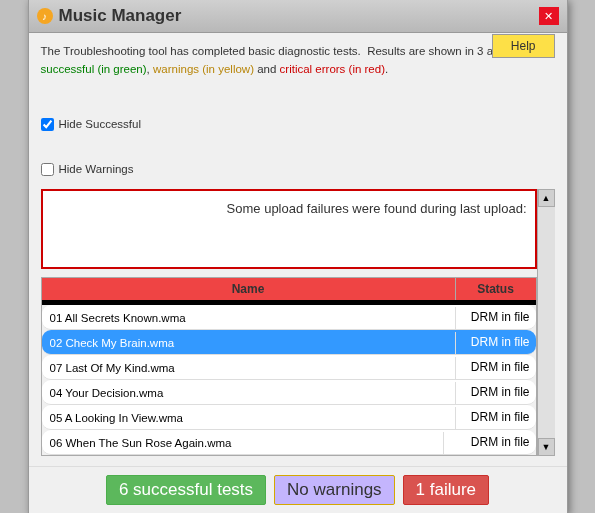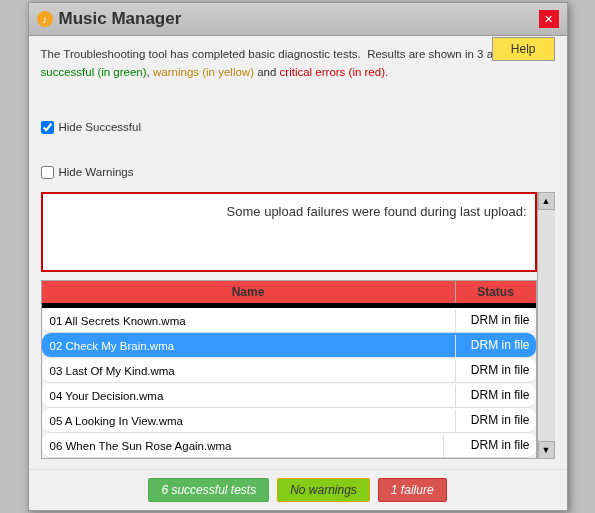--- a/index.html
+++ b/index.html
@@ -180,33 +180,32 @@
       display: flex;
       align-items: center;
       justify-content: center;
       gap: 8px;
       padding: 8px 12px;
       background: #f0f0f0;
       border-top: 1px solid #ddd;
     }
     .status-pill {
       padding: 4px 12px;
-      font-size: 12px;
+      font-size: 17px;
       border: 1px solid #aaa;
       border-radius: 2px;
       cursor: default;
-      font-style: italic;
     }
     .pill-green {
       background: #5cb85c;
       color: white;
       border-color: #4cae4c;
     }
     .pill-yellow {
-      background: #84cc16;
+      background: #c4b5fd;
       color: #333;
       border-color: #d4a800;
     }
     .pill-red {
       background: #d9534f;
       color: white;
       border-color: #c9302c;
     }
     .main-layout {
       display: flex;
@@ -292,21 +291,21 @@
           <div class="table-rows">
             <div class="table-row">
               <div class="td-name">01 All Secrets Known.wma</div>
               <div class="td-status">DRM in file</div>
             </div>
             <div class="table-row selected">
               <div class="td-name">02 Check My Brain.wma</div>
               <div class="td-status">DRM in file</div>
             </div>
             <div class="table-row">
-              <div class="td-name">03 Last Of My Kind.wma</div>
+              <div class="td-name">07 Last Of My Kind.wma</div>
               <div class="td-status">DRM in file</div>
             </div>
             <div class="table-row">
               <div class="td-name">04 Your Decision.wma</div>
               <div class="td-status">DRM in file</div>
             </div>
             <div class="table-row">
               <div class="td-name">05 A Looking In View.wma</div>
               <div class="td-status">DRM in file</div>
             </div>

